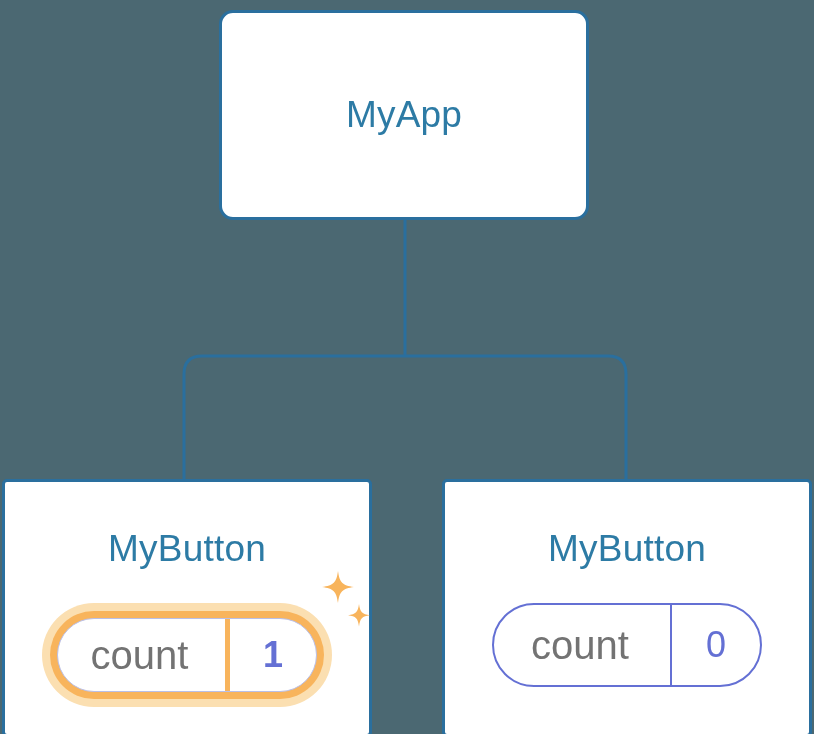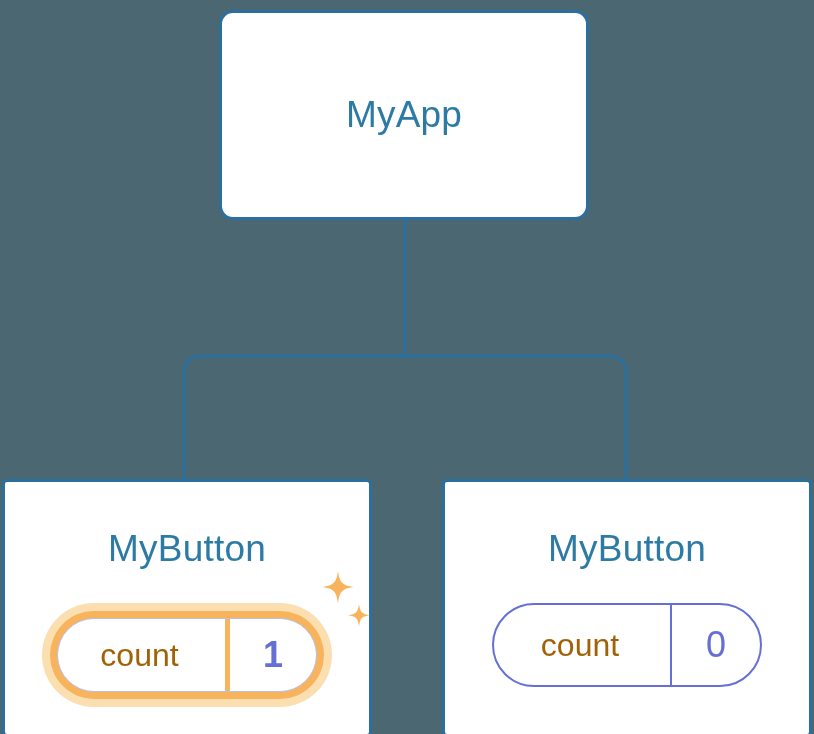--- a/index.html
+++ b/index.html
@@ -103,22 +103,22 @@
     flex: 0 0 auto;
   }
   .pill-plain .pill-val {
     flex: 0 0 88px;
     display: flex;
     align-items: center;
     justify-content: center;
   }
 
   .pill-key-text {
-    color: #a16207;
-    font-size: 32px;
+    color: #737373;
+    font-size: 40px;
     font-weight: 400;
     white-space: nowrap;
   }
   .pill-val-text {
     color: #6470d4;
     font-size: 36px;
     font-weight: 400;
   }
 
   

